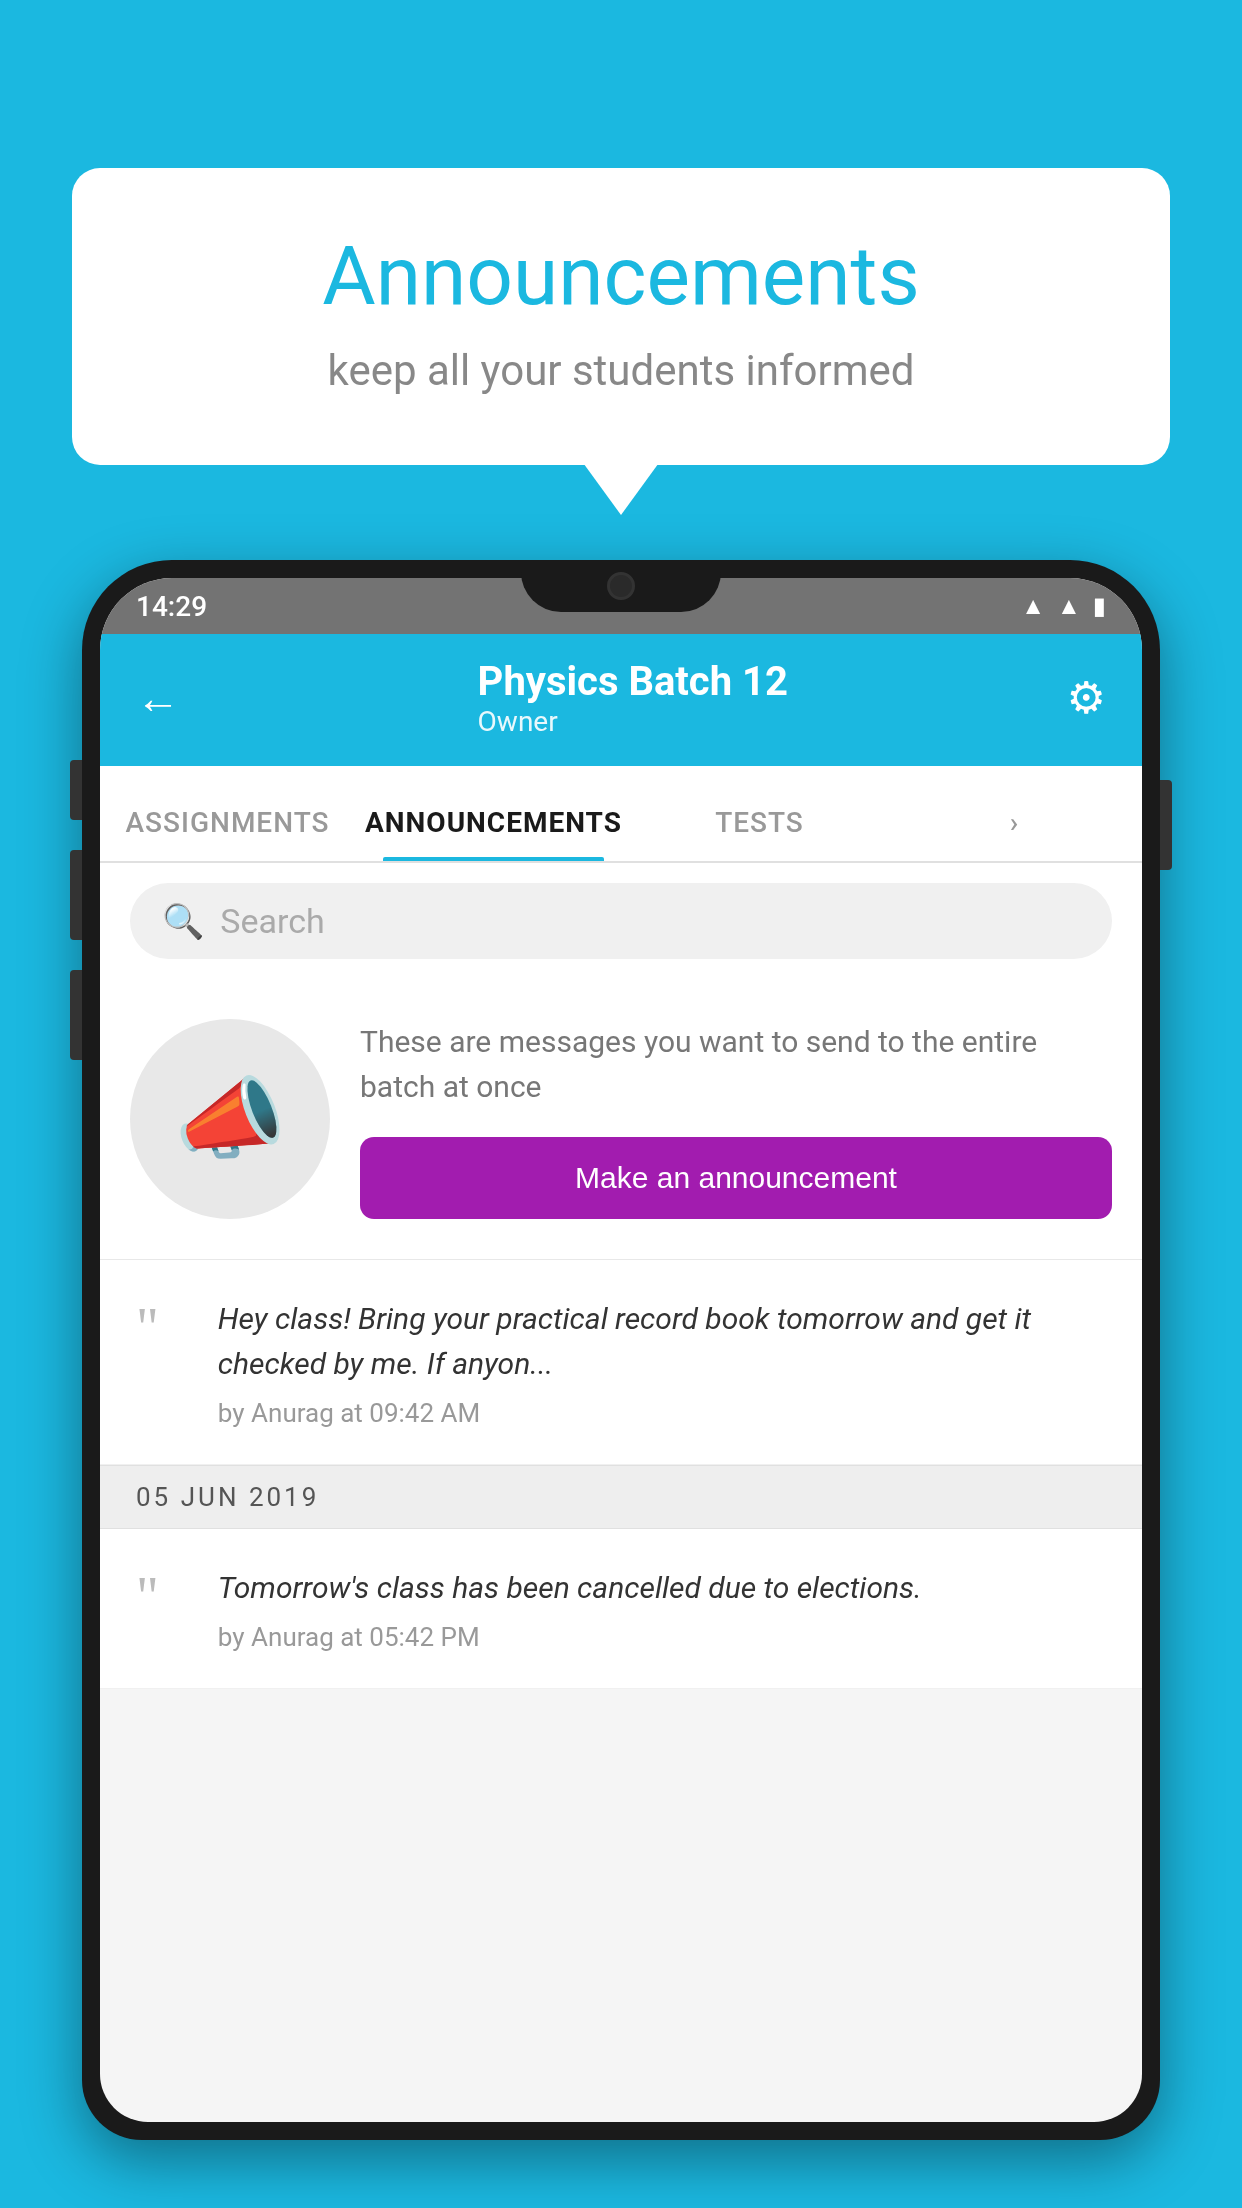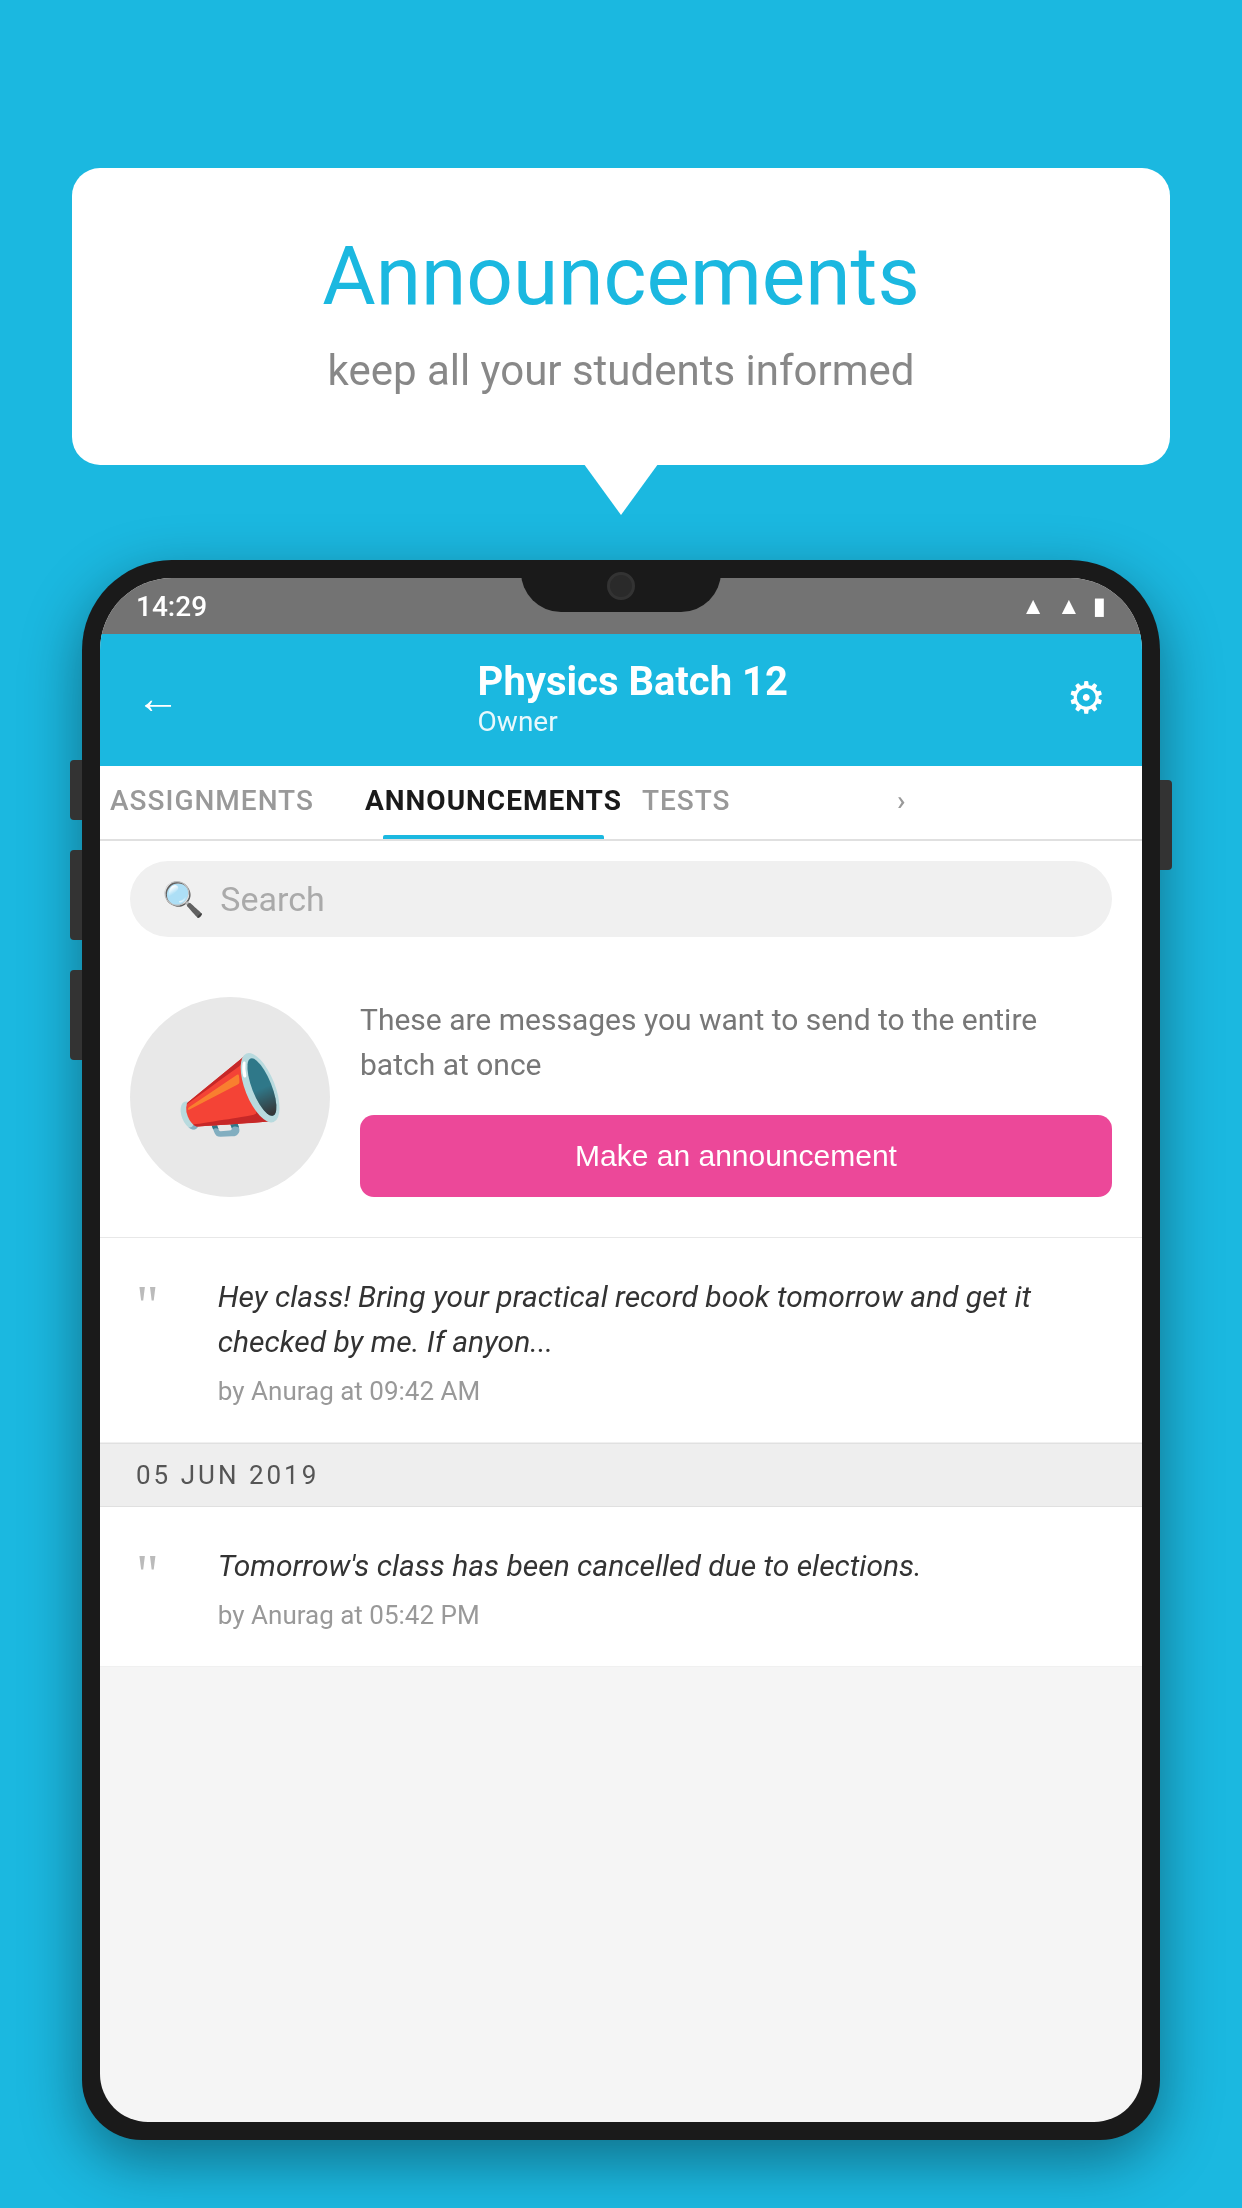--- a/index.html
+++ b/index.html
@@ -207,21 +207,22 @@
 
     
     .tab-bar {
       background: white;
       display: flex;
       border-bottom: 2px solid #e0e0e0;
     }
 
     .tab-item {
       flex: 1;
-      padding: 18px 10px 22px;
+      text-align: center;
+      padding: 40px 10px 22px;
       font-size: 28px;
       color: #999;
       font-weight: 500;
       letter-spacing: 1px;
       cursor: pointer;
       position: relative;
     }
 
     .tab-item.active {
       color: #1a1a1a;
@@ -291,21 +292,21 @@
     }
 
     .promo-text {
       color: #777;
       font-size: 30px;
       line-height: 1.5;
       margin-bottom: 28px;
     }
 
     .promo-button {
-      background: #ec4899;
+      background: #a21caf;
       color: white;
       border: none;
       border-radius: 14px;
       padding: 24px 40px;
       font-size: 30px;
       font-weight: 500;
       cursor: pointer;
       width: 100%;
     }
 

